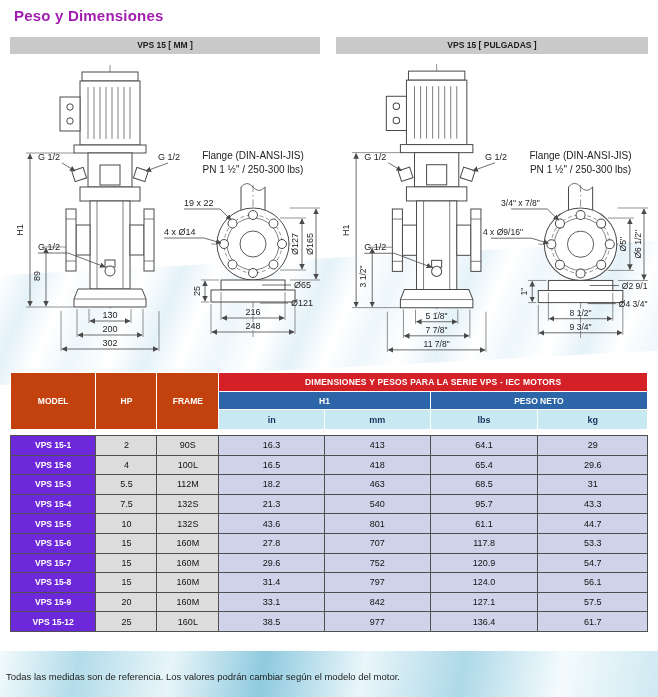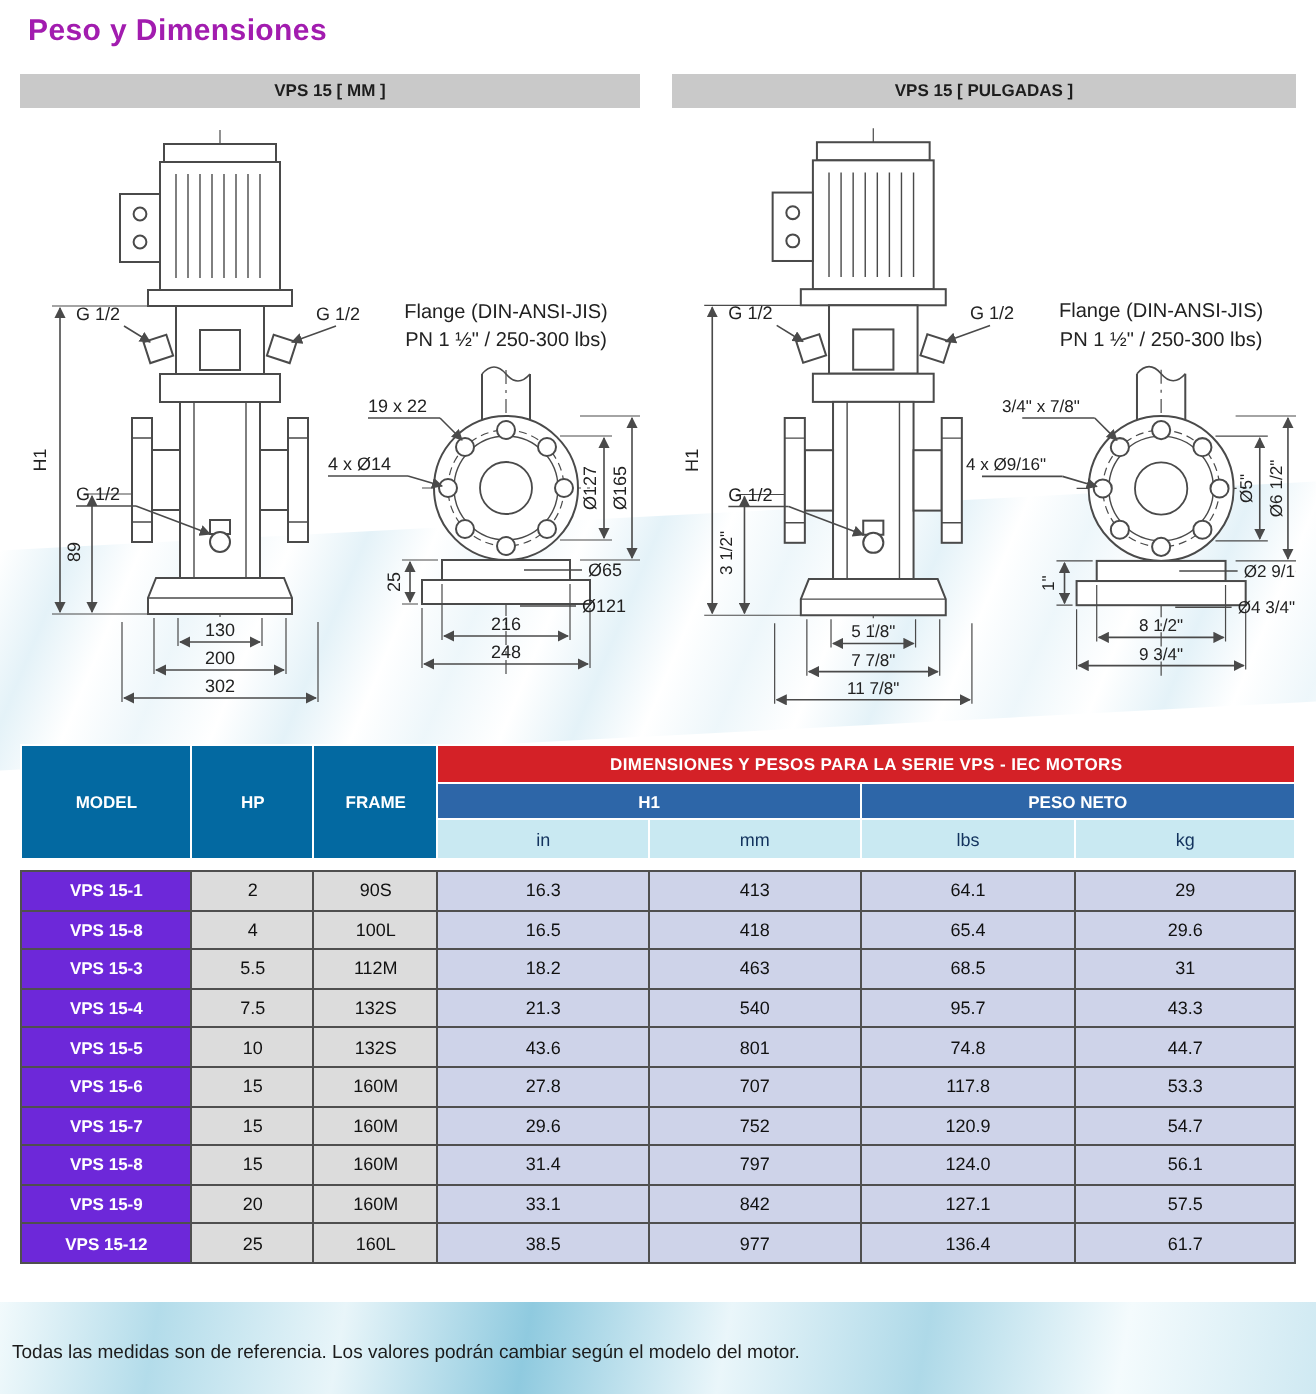--- a/index.html
+++ b/index.html
@@ -10,24 +10,24 @@
   .panel-mm{left:10px;width:310px}
   .panel-in{left:336px;width:312px}
   .panel-header{background:#c9c9c9;height:17px;line-height:16px;text-align:center;font-size:8.5px;font-weight:bold;color:#1d1d1d}
   .diagram{display:block;width:100%;height:302px;margin-top:4px}
   svg text{font-family:"Liberation Sans",sans-serif;fill:#222;stroke:none;font-size:9px}
   svg text.note{font-size:10px}
   svg text.small{font-size:8.5px}
   .dimtable-wrap{position:absolute;top:372px;left:10px;width:638px;z-index:1}
   table{width:100%;border-collapse:collapse;table-layout:fixed}
   th,td{text-align:center;vertical-align:middle;overflow:hidden;white-space:nowrap;padding:0}
-  .th-blue{background:#0369a1;color:#fff;font-size:8.5px;border:1.5px solid #fff}
+  .th-blue{background:#c2410c;color:#fff;font-size:8.5px;border:1.5px solid #fff}
   .th-red{background:#d42127;color:#fff;font-size:8.5px;height:19px;border:1.5px solid #fff;letter-spacing:.2px}
   .th-sec{background:#2d66a8;color:#fff;font-size:8.5px;height:18px;border:1.5px solid #fff}
-  .th-unit{background:#c9e9f2;color:#13335e;font-size:9px;font-weight:normal;height:20px;border:1.5px solid #fff}
+  .th-unit{background:#c9e9f2;color:#13335e;font-size:9px;font-weight:bold;height:20px;border:1.5px solid #fff}
   .body-table{margin-top:5px}
   .body-table td{height:19.6px;font-size:9px;border:1px solid #4f4f4f;color:#111}
   td.c-model{background:#6d28d9;color:#fff;font-weight:bold;font-size:8.5px}
   td.c-gray{background:#dcdcdc}
   td.c-lav{background:#ced3e9}
   .footnote{position:absolute;left:6px;top:671px;font-size:9.5px;color:#1c1c1c;z-index:2}
   .deco{position:absolute;left:0;width:100%;pointer-events:none;z-index:0}
   .deco-mid{top:258px;height:110px;background:repeating-linear-gradient(113deg,rgba(120,190,220,0) 0px,rgba(120,190,220,.20) 34px,rgba(255,255,255,0) 66px,rgba(120,190,220,.13) 100px,rgba(120,190,220,0) 136px);transform:skewY(-3deg)}
   .deco-bottom{bottom:0;height:46px;background:linear-gradient(100deg,#f2fafc 0%,#b3dcea 12%,#e8f5f9 26%,#8fcadf 40%,#eaf6fa 55%,#aed9e8 70%,#f4fbfd 85%,#cfe9f2 100%)}
 </style>
@@ -262,21 +262,21 @@
     <td class="c-lav">540</td>
     <td class="c-lav">95.7</td>
     <td class="c-lav">43.3</td>
   </tr>
         <tr>
     <td class="c-model">VPS 15-5</td>
     <td class="c-gray">10</td>
     <td class="c-gray">132S</td>
     <td class="c-lav">43.6</td>
     <td class="c-lav">801</td>
-    <td class="c-lav">74.8</td>
+    <td class="c-lav">61.1</td>
     <td class="c-lav">44.7</td>
   </tr>
         <tr>
     <td class="c-model">VPS 15-6</td>
     <td class="c-gray">15</td>
     <td class="c-gray">160M</td>
     <td class="c-lav">27.8</td>
     <td class="c-lav">707</td>
     <td class="c-lav">117.8</td>
     <td class="c-lav">53.3</td>

